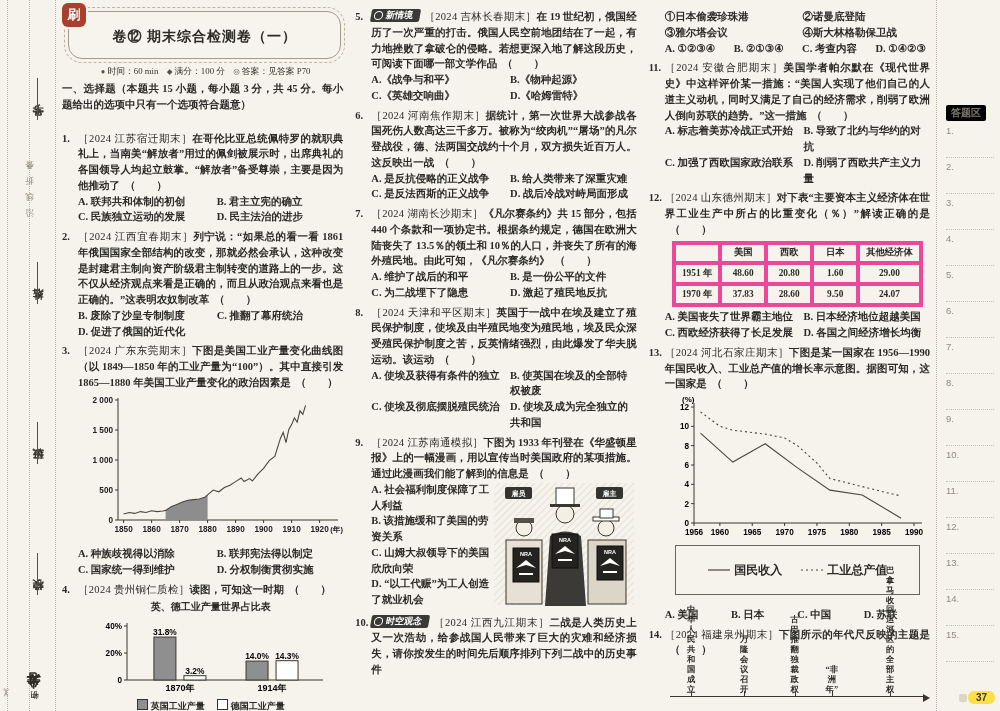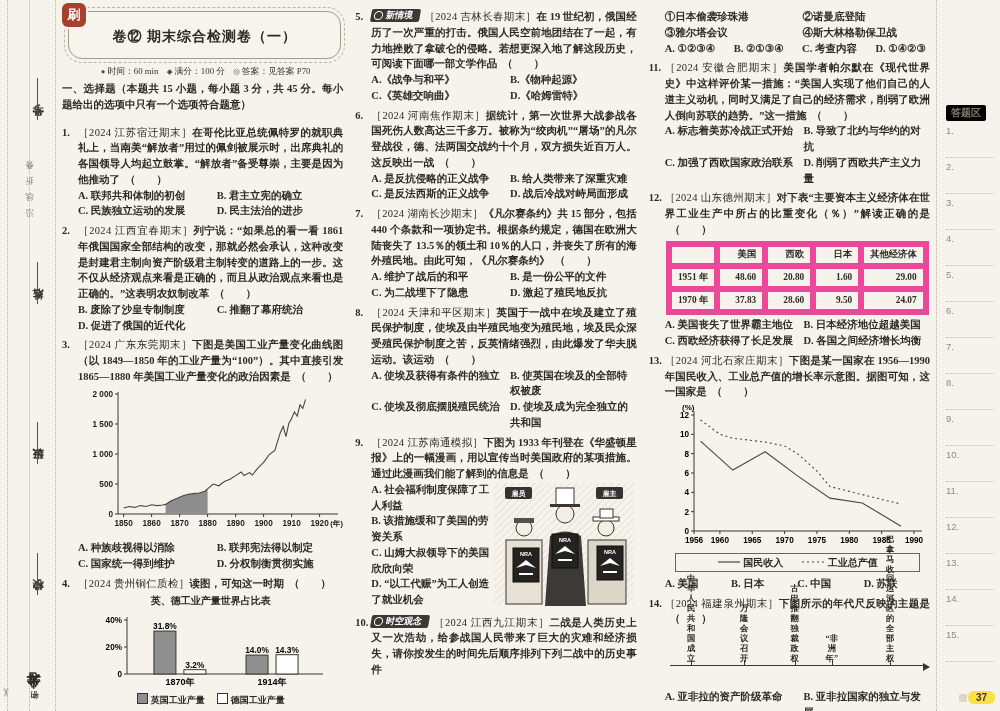--- a/index.html
+++ b/index.html
@@ -31,21 +31,21 @@
 
   
   .head-card{position:relative;border:1.5px solid #a29b8c;outline:1px dashed #bdb6a7;outline-offset:3px;
              border-radius:14px;background:#f7f4ed;text-align:center;padding:16px 6px 12px;margin:4px 2px 6px 6px;}
   .logo{position:absolute;left:-7px;top:-9px;width:24px;height:24px;background:#a8402f;color:#fff;
         border-radius:6px;display:flex;align-items:center;justify-content:center;font-size:13px;font-weight:700;
         box-shadow:0 0 0 2px #f6f3ec;}
   .title{font-size:14px;font-weight:800;letter-spacing:1px;}
   .meta{text-align:center;font-size:8.8px;color:#36342e;margin:1px 0 3px;}
   .meta .mi{font-size:7.5px;color:#55514a;margin:0 2px 0 6px;}
-  .section{font-size:10.5px;font-weight:700;line-height:1.5;text-align:justify;margin-bottom:10px;}
+  .section{font-size:10.5px;font-weight:700;line-height:1.5;text-align:justify;margin-bottom:16px;}
 
   
   .score-card{border:1px dashed #a29b8c;border-radius:10px;padding:3px 6px 5px;margin:2px 0 6px;background:#f7f4ed;}
   .score-cap{text-align:center;font-size:9.5px;font-weight:700;margin-bottom:2px;}
   .score-card table{width:100%;border-collapse:collapse;font-size:9.5px;}
   .score-card td{border:1px solid #a9a294;height:15px;text-align:center;padding:0 2px;}
 
   
   .q{position:relative;padding-left:16px;margin:2px 0 4px;font-size:10.5px;line-height:1.5;font-weight:600;}
   .qnum{position:absolute;left:0;top:0;font-weight:800;}
@@ -60,25 +60,25 @@
   .cols1{display:block;}
   .cols4{display:grid;grid-template-columns:repeat(4,1fr);}
   .opt{line-height:1.5;}
   .items2{display:grid;grid-template-columns:1.08fr 1fr;}
   .choiceRow{display:flex;justify-content:space-between;padding-right:4px;}
   .figwrap{text-align:center;margin:1px 0 2px;}
   .figtitle{text-align:center;font-weight:700;font-size:10px;margin:1px 0 0;}
   svg text{font-family:"Liberation Sans","DejaVu Sans",sans-serif;}
 
   .mini{border-collapse:collapse;margin:3px auto 2px;font-size:9.3px;font-weight:600;}
-  .mini td{border:6px solid #ec4899;padding:1.5px 6px;text-align:right;min-width:30px;}
+  .mini td{border:4px solid #ec4899;padding:1.5px 6px;text-align:center;min-width:30px;}
   .mini .th{font-weight:800;}
 
-  .legend{display:flex;justify-content:center;gap:18px;border:1px solid #6b665c;margin:1px 10px 4px;
-          padding:1px 4px;font-size:10px;align-items:center;font-weight:600;}
+  .legend{display:flex;justify-content:center;gap:18px;border:1px solid #6b665c;margin:1px 10px 12px;
+          padding:15px 4px;font-size:12px;align-items:center;font-weight:600;}
   .blegend{display:flex;justify-content:center;gap:12px;font-size:9px;align-items:center;margin-top:1px;font-weight:600;}
   .sq{width:9px;height:9px;border:1px solid #333;display:inline-block;margin-right:3px;vertical-align:-1px;background:#fff;}
   .sq.f{background:#8f8f8f;}
 
   
   .timeline{position:relative;height:58px;margin:2px 0 2px;}
   .timeline::before{content:'';position:absolute;left:2%;right:2%;top:36px;border-top:1.5px solid #3a362e;}
   .timeline::after{content:'';position:absolute;right:0;top:33.5px;border-left:7px solid #3a362e;
                    border-top:4px solid transparent;border-bottom:4px solid transparent;}
   .tl-ev{position:absolute;top:0;height:100%;}

